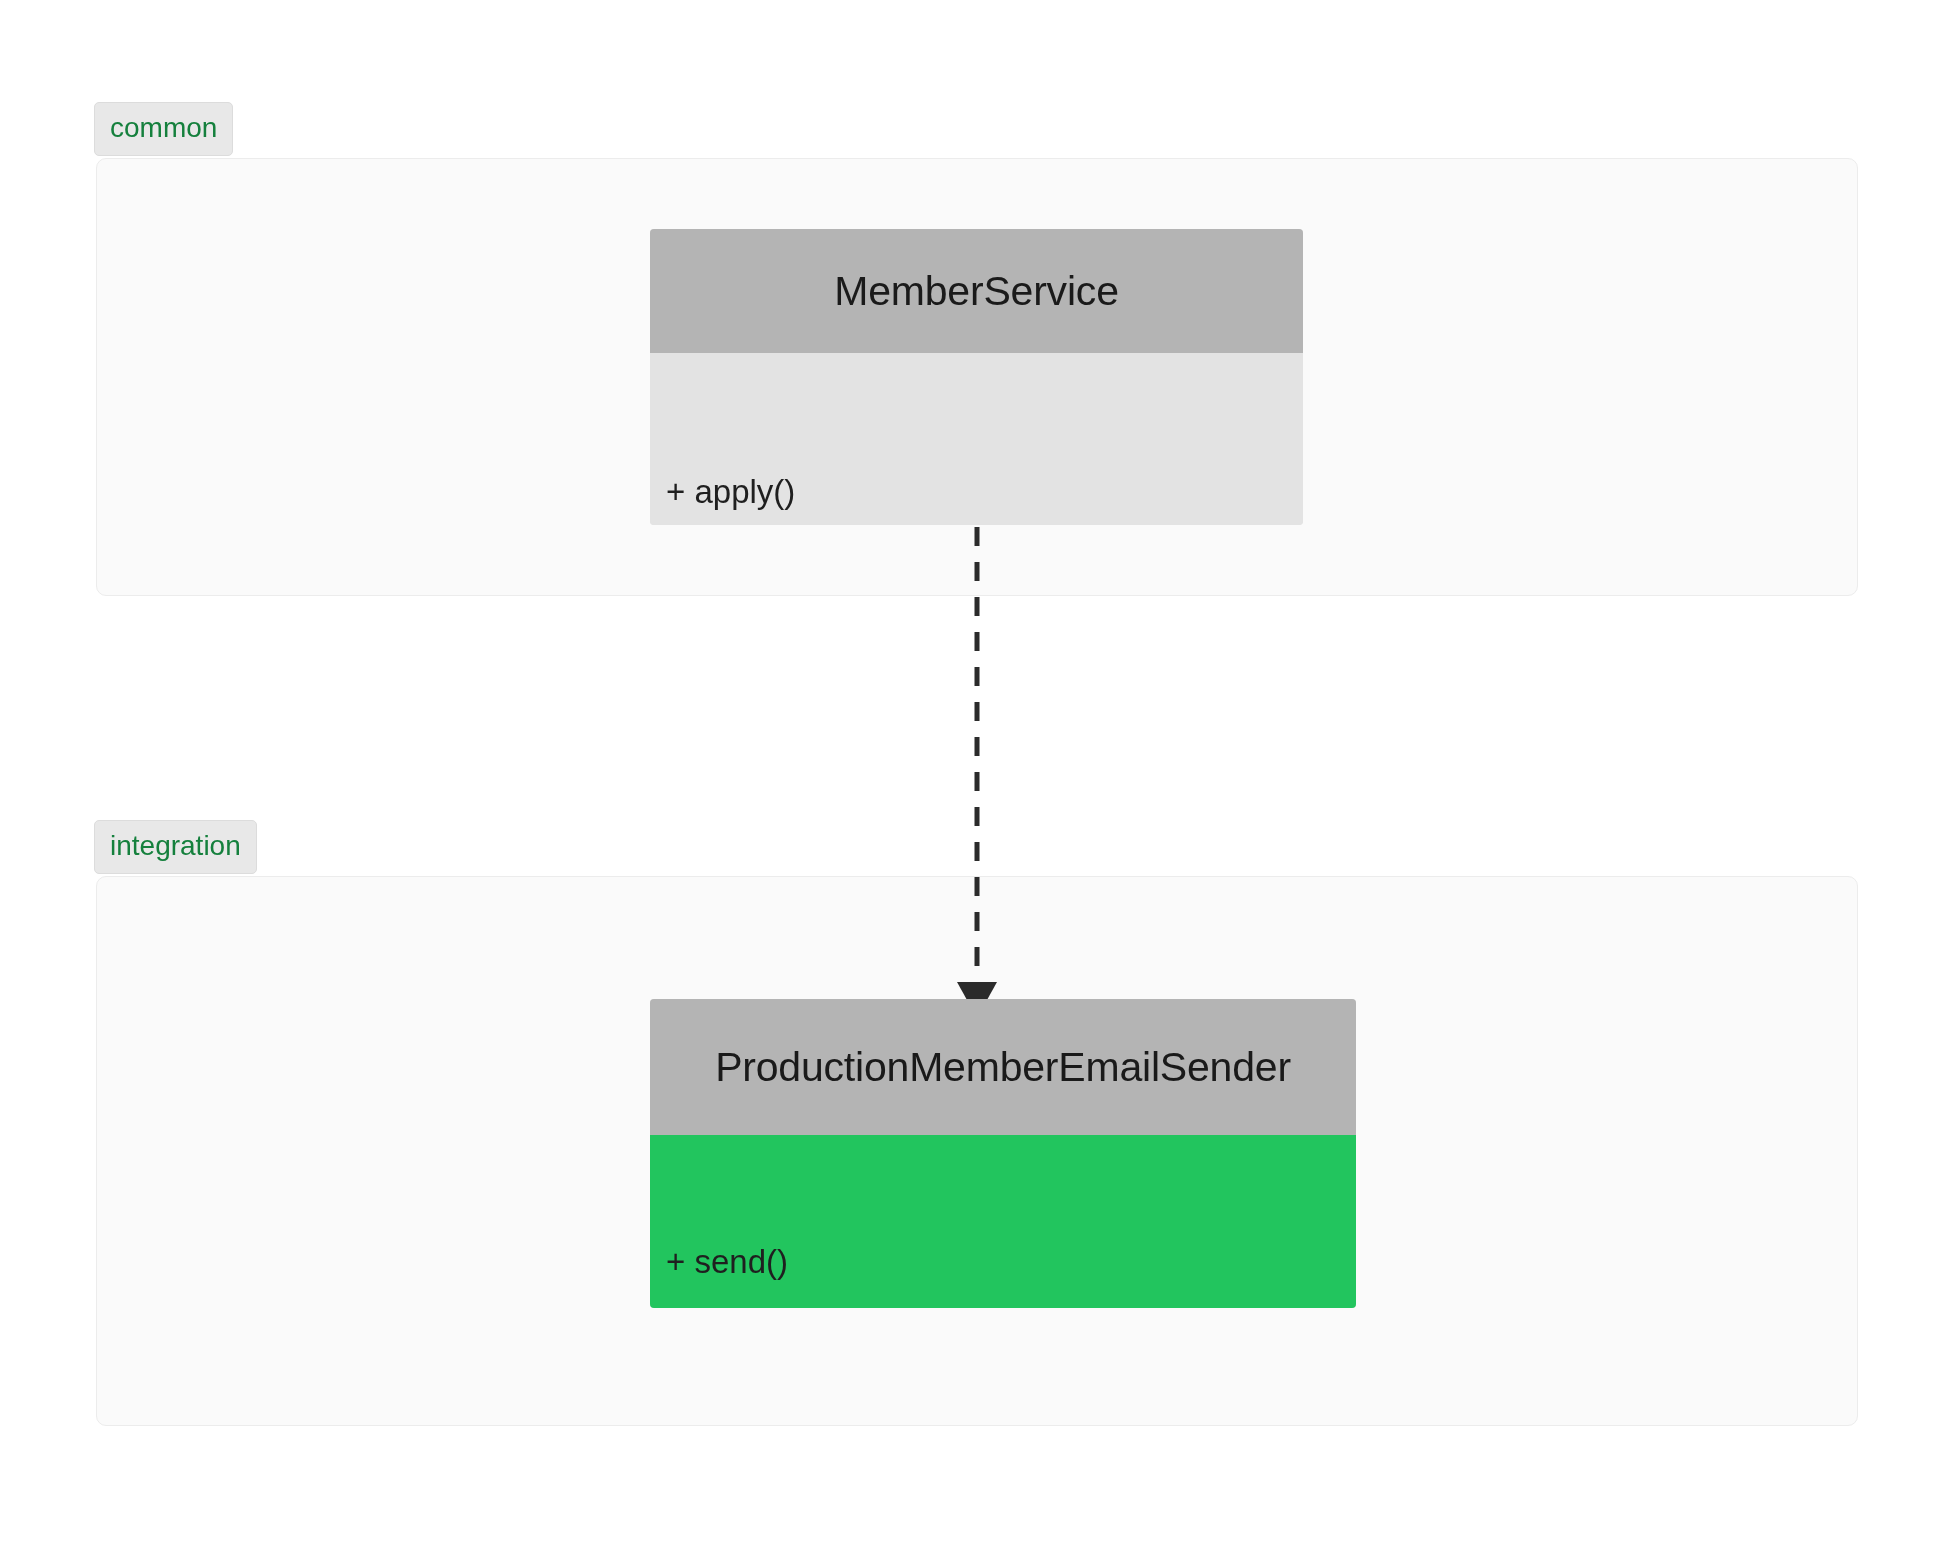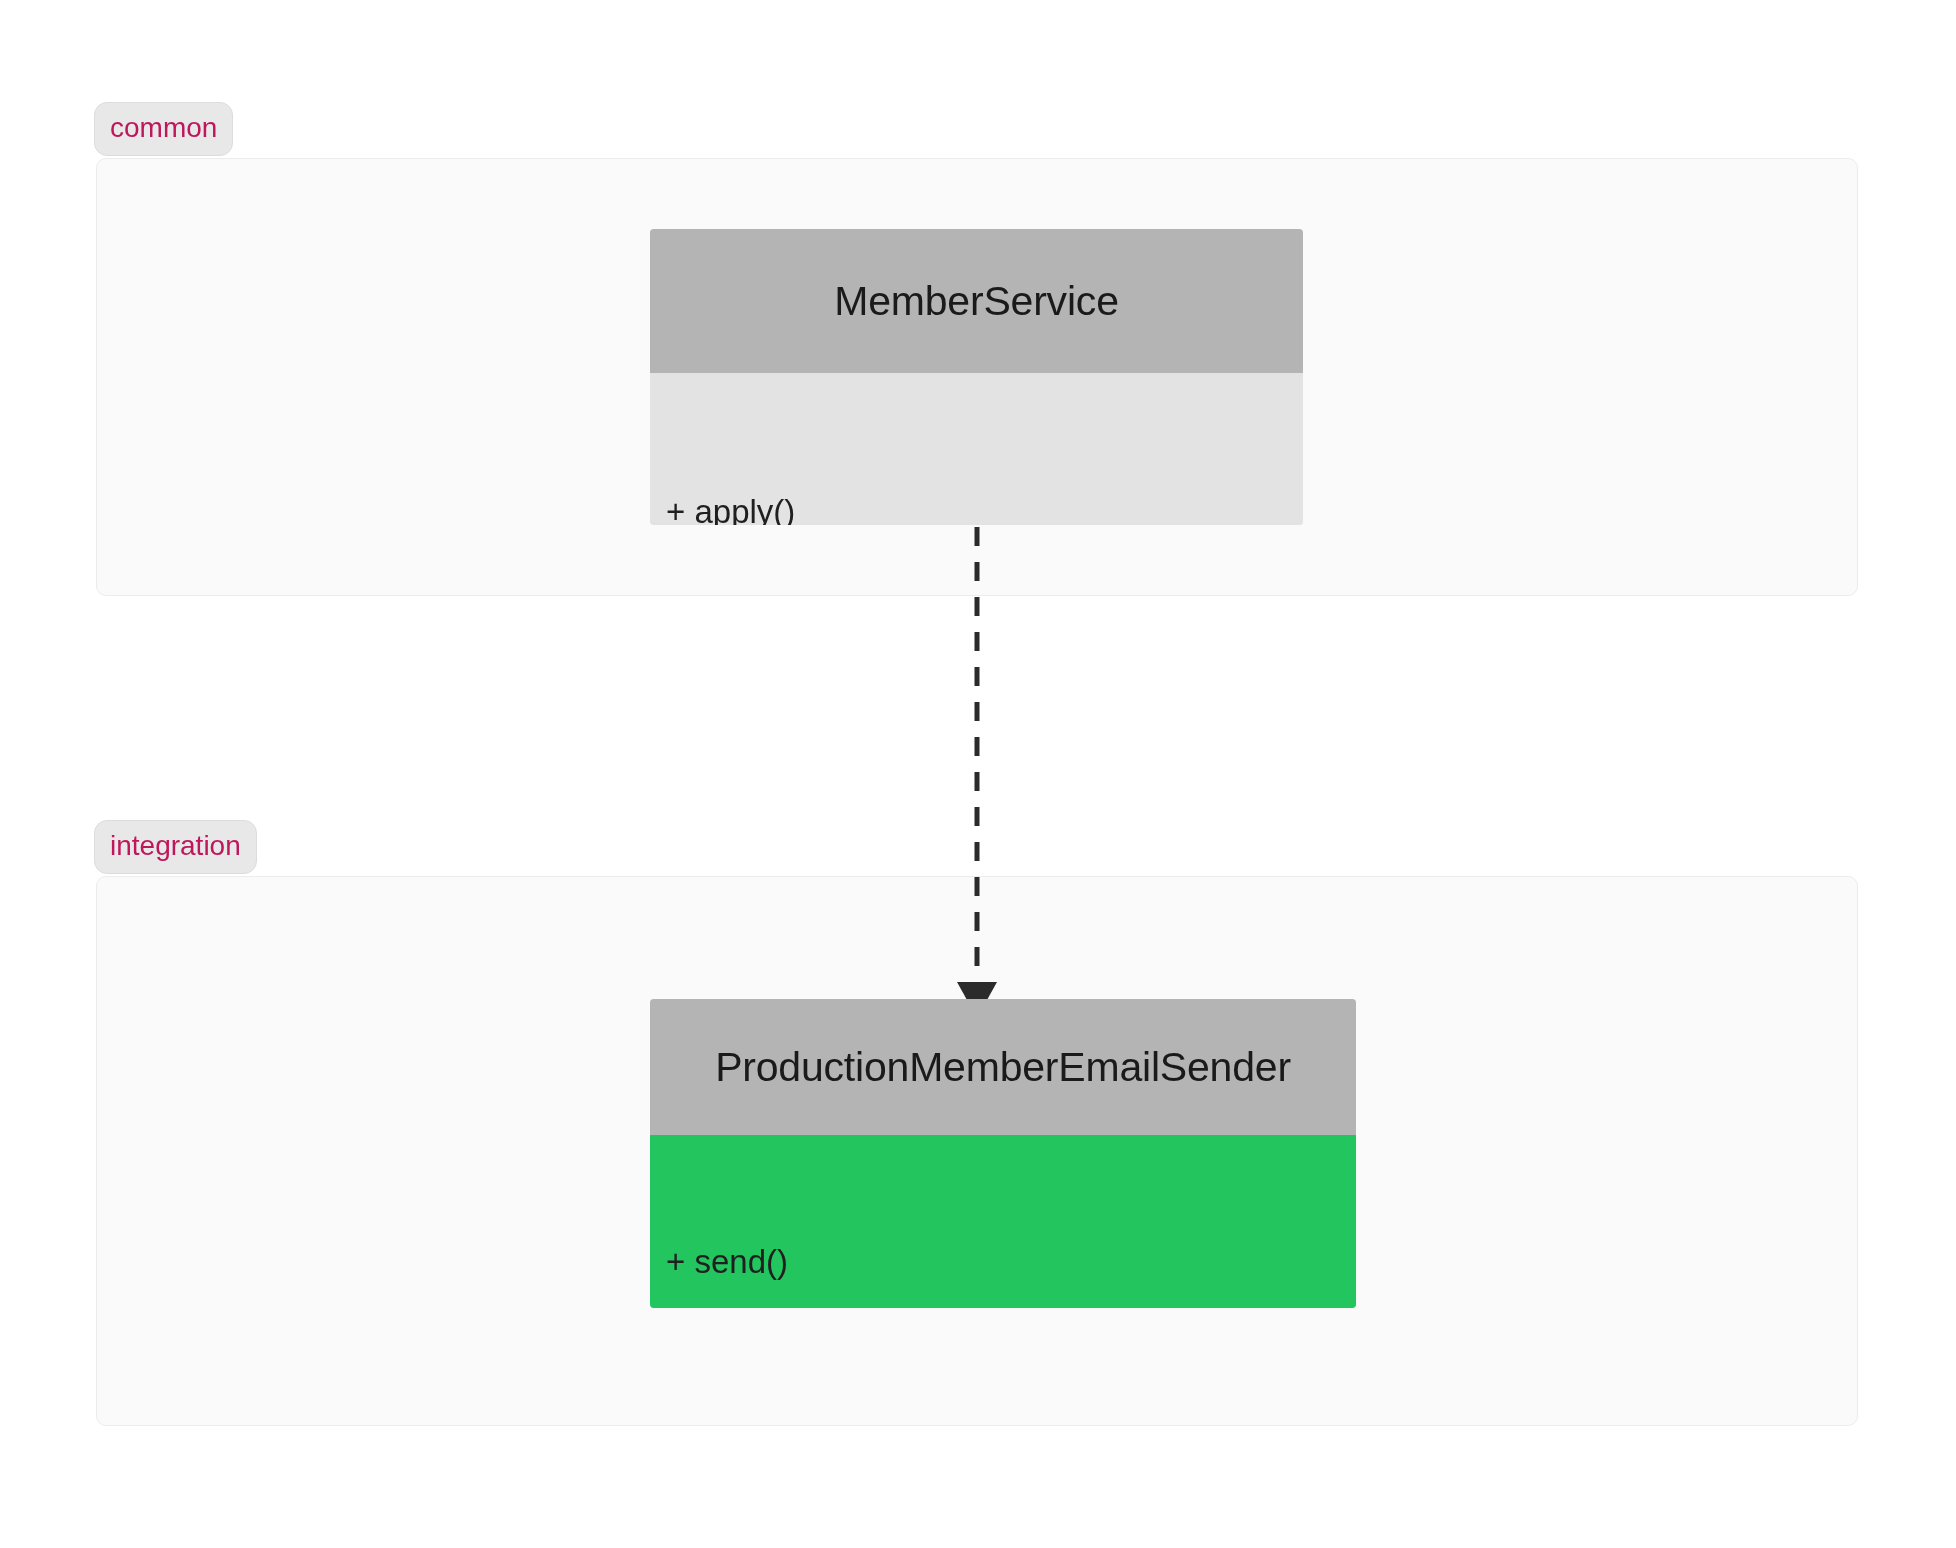--- a/index.html
+++ b/index.html
@@ -25,22 +25,22 @@
     position: absolute;
     background: #fafafa;
     border: 1px solid #ececec;
     border-radius: 10px;
     box-sizing: border-box;
   }
   .package-label {
     position: absolute;
     background: #e8e8e8;
     border: 1px solid #dcdcdc;
-    border-radius: 13px;
-    color: #be185d;
+    border-radius: 5px;
+    color: #15803d;
     font-size: 28px;
     line-height: 1;
     padding: 11px 15px 13px 15px;
     white-space: nowrap;
     box-sizing: border-box;
   }
 
   
   .class-node {
     position: absolute;
@@ -103,21 +103,21 @@
   <svg class="edge-layer" viewBox="0 0 1956 1548" xmlns="http://www.w3.org/2000/svg">
     <defs>
       <marker id="arrow-filled" markerWidth="12" markerHeight="12" refX="2.2" refY="4" orient="auto" markerUnits="strokeWidth">
         <path d="M0,0 L0,8 L7.2,4 z" fill="#2b2b2b"></path>
       </marker>
     </defs>
     <line id="edge-0" stroke="#2b2b2b" stroke-width="5" stroke-dasharray="19 16" marker-end="url(#arrow-filled)" x1="977" y1="527" x2="977" y2="993"></line>
   </svg>
 
   <div class="class-node" id="class-0" style="left: 650px; top: 229px; width: 653px; height: 296px;">
-    <div class="class-header" style="height: 144px; background: rgb(180, 180, 180);">
+    <div class="class-header" style="height: 124px; background: rgb(180, 180, 180);">
       <span class="class-title">MemberService</span>
     </div>
     <div class="class-body" style="height: 172px; background: rgb(227, 227, 227);">
       <span class="class-member" id="member-0-0" style="top: 122px;">+ apply()</span>
     </div>
   </div>
 
   <div class="class-node" id="class-1" style="left: 650px; top: 999px; width: 706px; height: 309px;">
     <div class="class-header" style="height: 136px; background: rgb(180, 180, 180);">
       <span class="class-title">ProductionMemberEmailSender</span>

